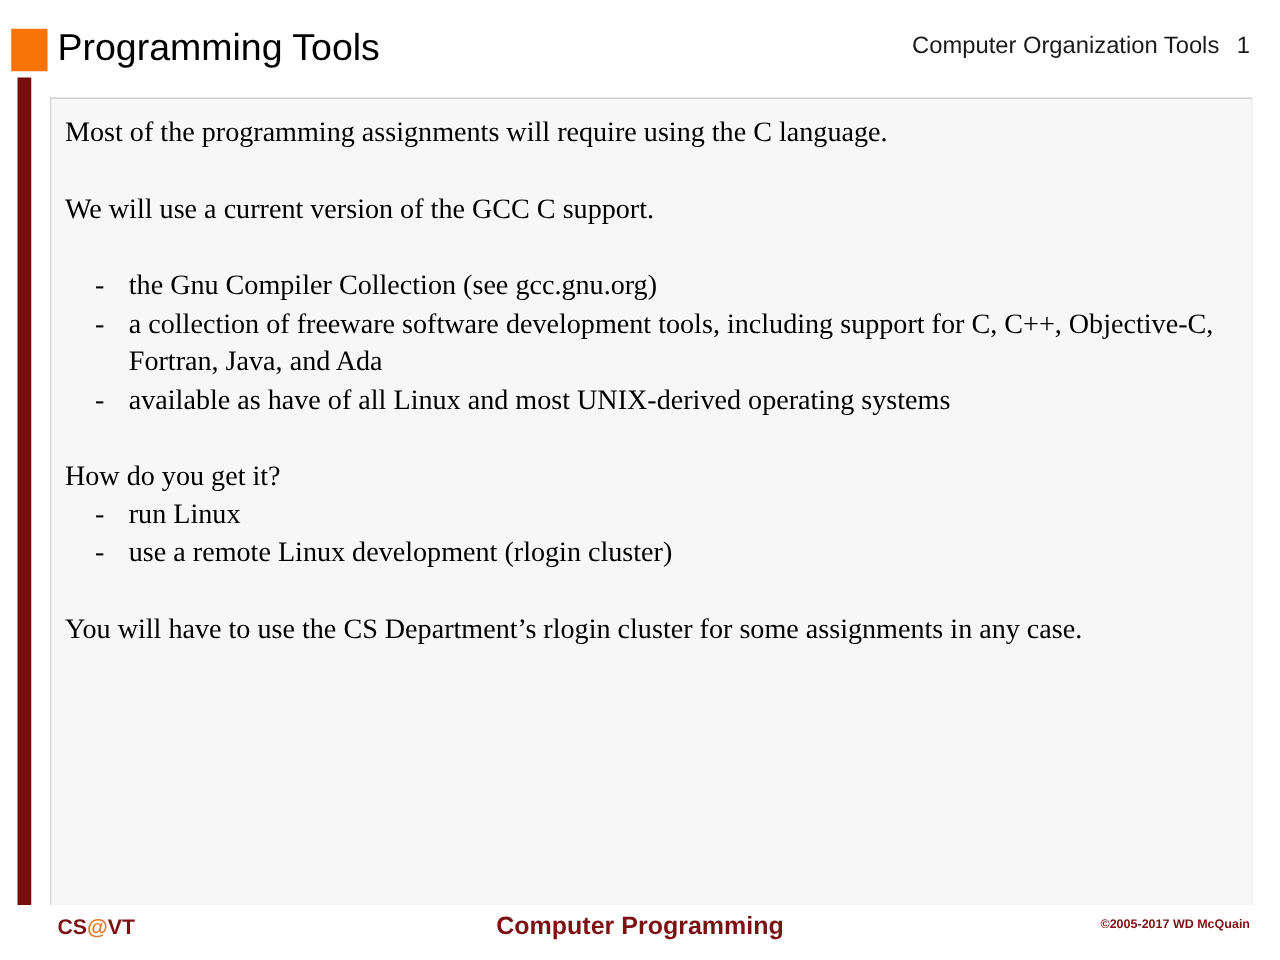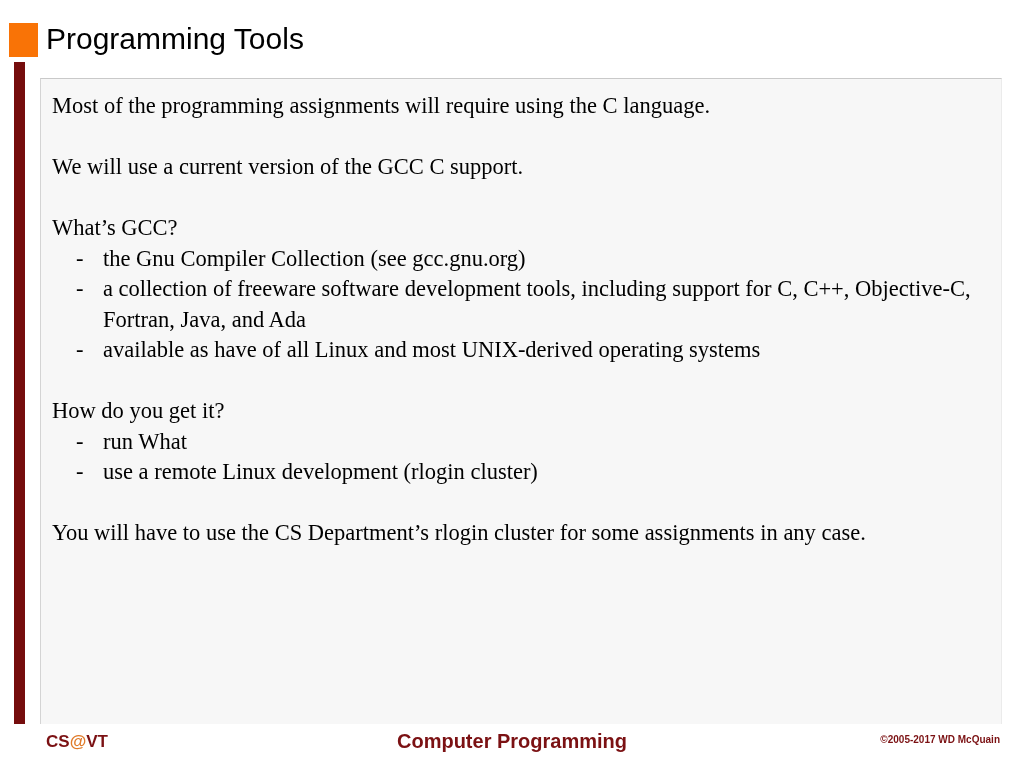--- a/index.html
+++ b/index.html
@@ -180,36 +180,38 @@
   }
 </style>
 </head>
 <body>
 
 <div class="slide">
 
   <div class="header">
     <div class="title-marker"></div>
     <div class="slide-title">Programming Tools</div>
+    <div class="header-right">
+      <span>Computer Organization Tools</span><span class="hdr-number">1</span>
+    </div>
   </div>
 
   <div class="left-bar"></div>
 
   <div class="content-panel">
     <div class="body-text">
 
       <p class="para">Most of the programming assignments will require using the C language.</p>
 
       <div class="spacer"></div>
 
       <p class="para">We will use a current version of the GCC C support.</p>
 
       <div class="spacer"></div>
 
-      <p class="para">What’s GCC?</p>
 
       <ul class="bullet-list">
         <li class="bullet-item">
           <span class="dash">-</span>
           <span class="btext">the Gnu Compiler Collection (see gcc.gnu.org)</span>
         </li>
         <li class="bullet-item">
           <span class="dash">-</span>
           <span class="btext">a collection of freeware software development tools, including support for C, C++, Objective-C, Fortran, Java, and Ada</span>
         </li>
@@ -219,21 +221,21 @@
         </li>
       </ul>
 
       <div class="spacer"></div>
 
       <p class="para">How do you get it?</p>
 
       <ul class="bullet-list">
         <li class="bullet-item">
           <span class="dash">-</span>
-          <span class="btext">run What</span>
+          <span class="btext">run Linux</span>
         </li>
         <li class="bullet-item">
           <span class="dash">-</span>
           <span class="btext">use a remote Linux development (rlogin cluster)</span>
         </li>
       </ul>
 
       <div class="spacer"></div>
 
       <p class="para">You will have to use the CS Department’s rlogin cluster for some assignments in any case.</p>

